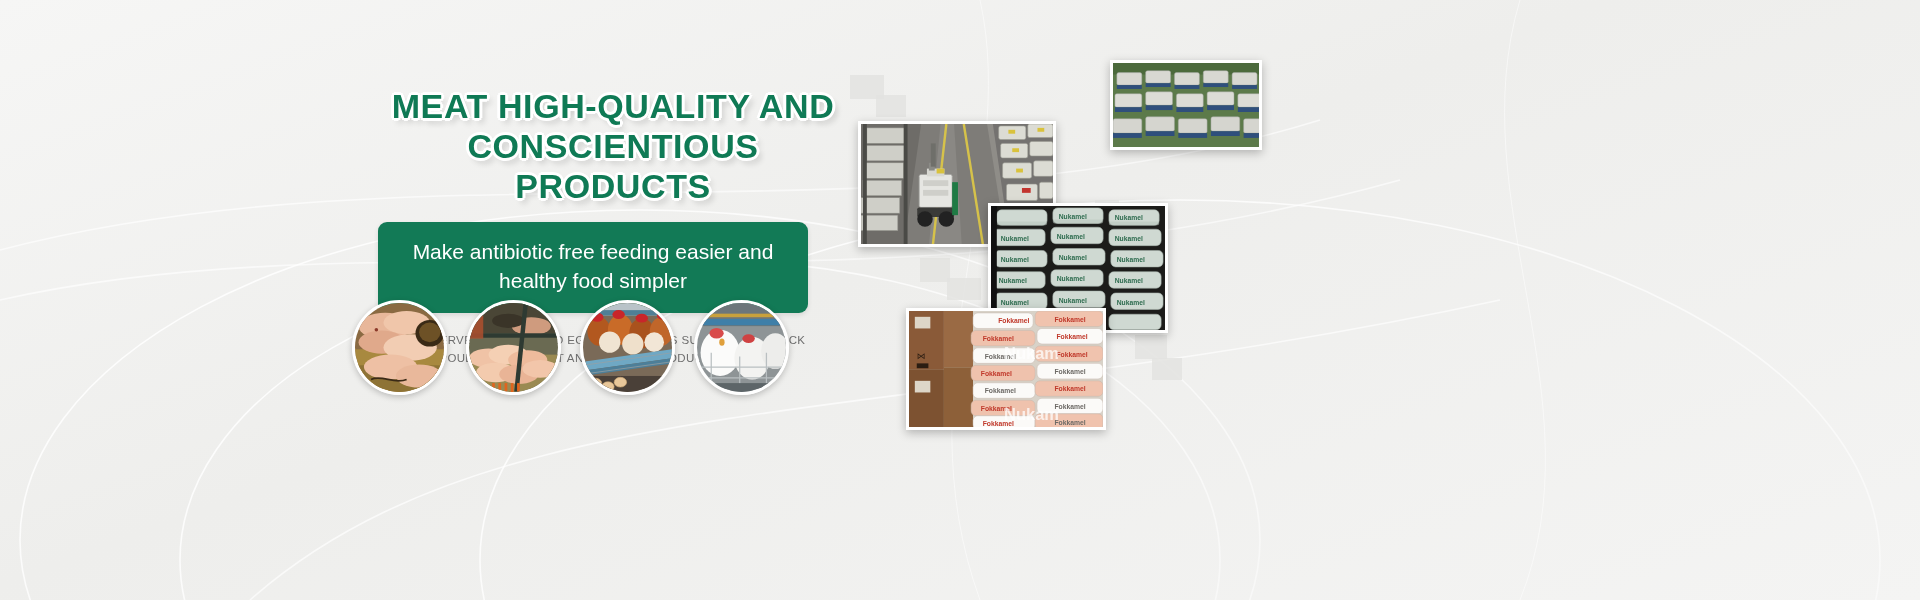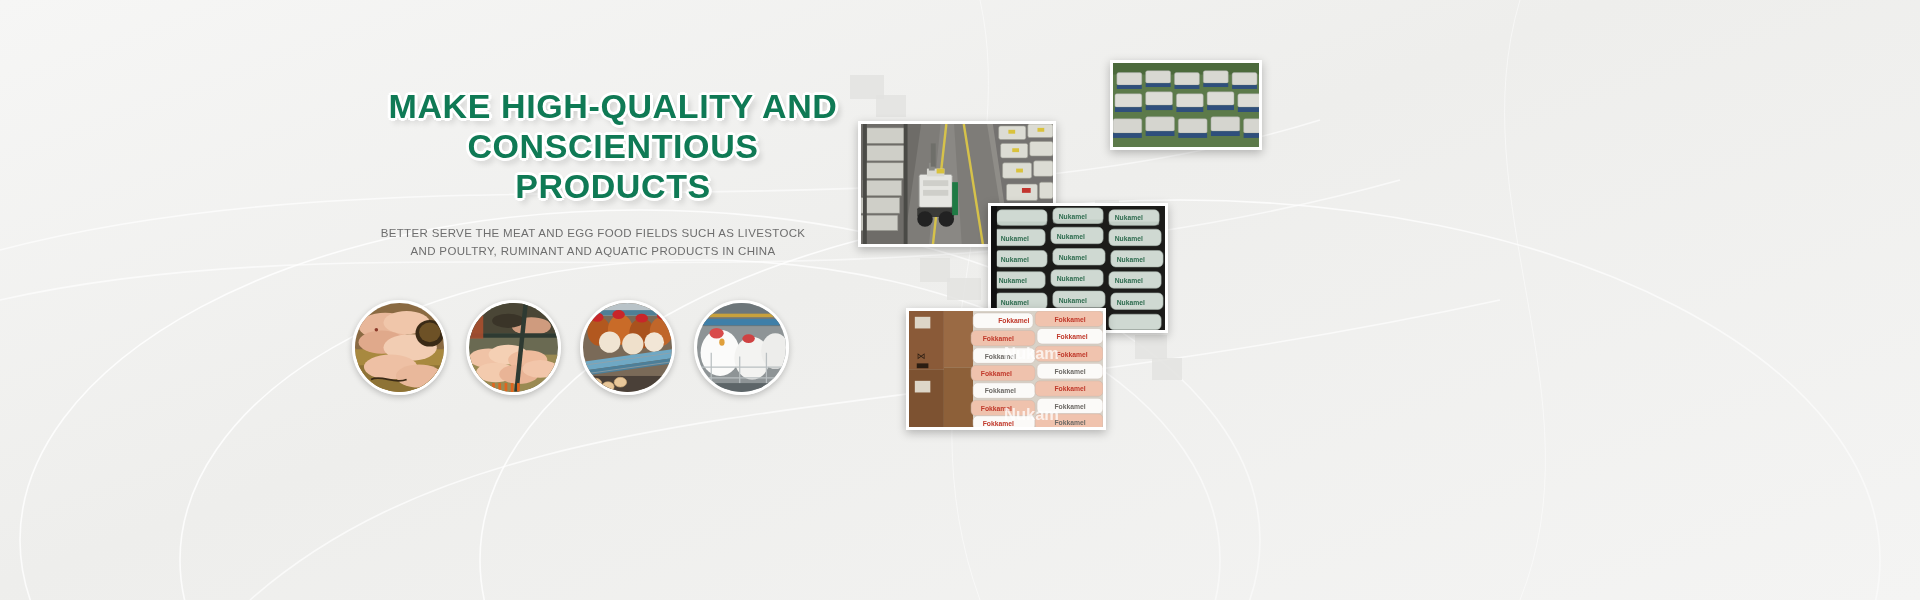--- a/index.html
+++ b/index.html
@@ -148,23 +148,27 @@
   <div class="bg-block" style="left:850px;  top:75px;  width:34px; height:24px;"></div>
   <div class="bg-block" style="left:876px;  top:95px;  width:30px; height:22px;"></div>
   <div class="bg-block" style="left:920px;  top:258px; width:30px; height:24px;"></div>
   <div class="bg-block" style="left:947px;  top:278px; width:34px; height:22px;"></div>
   <div class="bg-block" style="left:1135px; top:335px; width:32px; height:24px;"></div>
   <div class="bg-block" style="left:1152px; top:358px; width:30px; height:22px;"></div>
   <div class="bg-block" style="left:1095px; top:200px; width:24px; height:18px; opacity:.5;"></div>
 
   <div class="text-col">
 
-    <div class="headline">MAKE HIGH-QUALITY AND
+    <div class="headline">MEAT HIGH-QUALITY AND
 CONSCIENTIOUS PRODUCTS</div>
 
+    <div class="subtitle-box">
+      <div class="sub-text">Make antibiotic free feeding easier and
+healthy food simpler</div>
+    </div>
 
     <div class="caption">BETTER SERVE THE MEAT AND EGG FOOD FIELDS SUCH AS LIVESTOCK
 AND POULTRY, RUMINANT AND AQUATIC PRODUCTS IN CHINA</div>
   </div>
 
   <div class="circles">
 
     <div class="circle">
       <svg class="art" viewBox="0 0 100 100" preserveAspectRatio="xMidYMid slice">
         <rect width="100" height="100" fill="#8a6a42"></rect>

